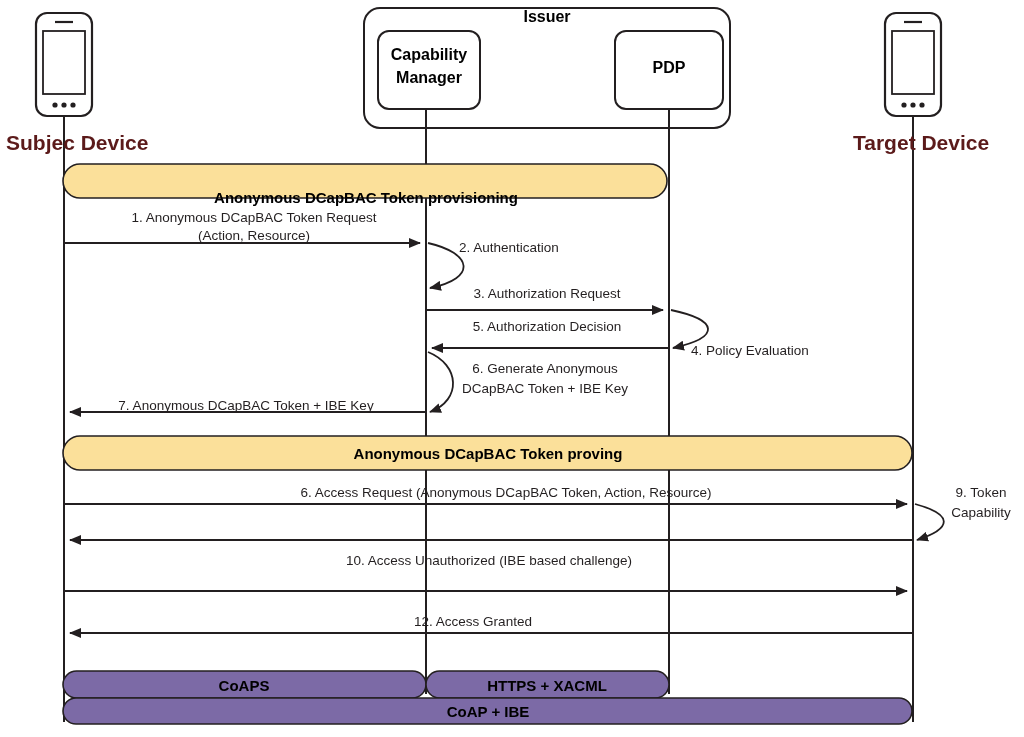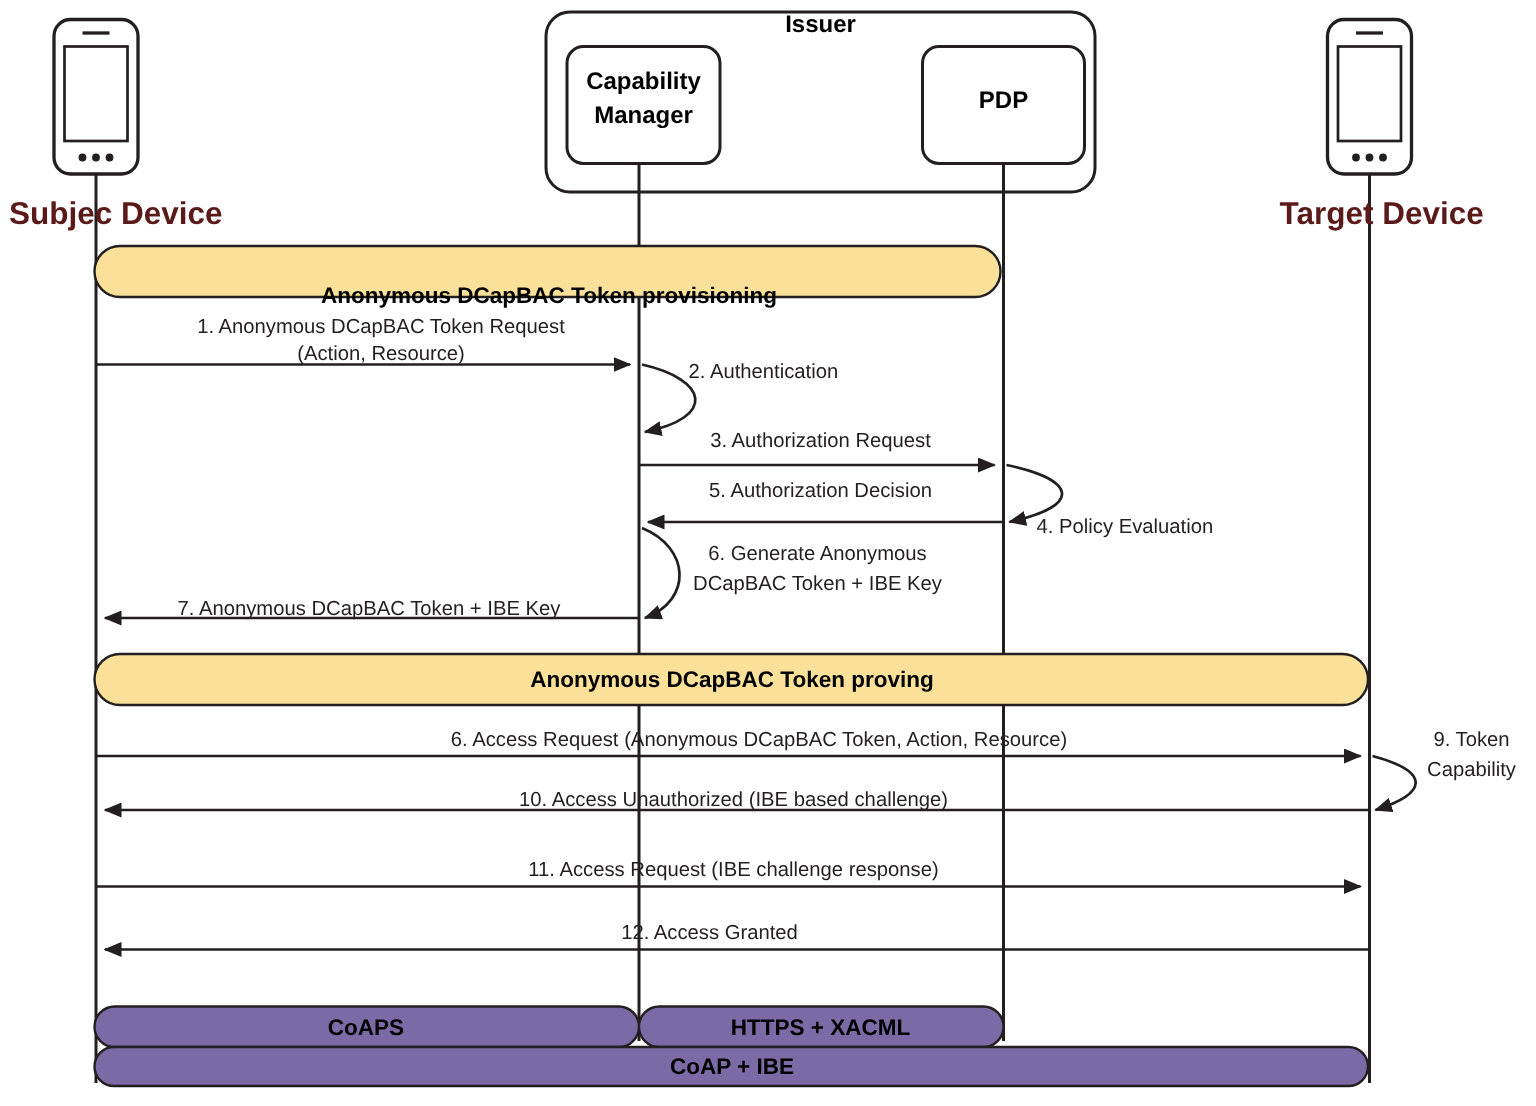--- a/index.html
+++ b/index.html
@@ -111,23 +111,22 @@
   <div class="lbl ctr" style="left:545px; top:361px;">6. Generate Anonymous</div>
   <div class="lbl ctr" style="left:545px; top:381px;">DCapBAC Token + IBE Key</div>
 
   <div class="lbl ctr" style="left:246px; top:398px;">7. Anonymous DCapBAC Token + IBE Key</div>
 
   <div class="lbl ctr" style="left:506px; top:485px;">6. Access Request (Anonymous DCapBAC Token, Action, Resource)</div>
 
   <div class="lbl ctr" style="left:981px; top:485px;">9. Token</div>
   <div class="lbl ctr" style="left:981px; top:505px;">Capability</div>
 
-  <div class="lbl ctr" style="left:489px; top:525px;">10. Access Unauthorized (IBE based challenge)</div>
+  <div class="lbl ctr" style="left:489px; top:553px;">10. Access Unauthorized (IBE based challenge)</div>
 
-  <div class="lbl ctr" style="left:489px; top:572px;">11. Access Request (IBE challenge response)</div>
 
   <div class="lbl ctr" style="left:473px; top:614px;">12. Access Granted</div>
 
   <div class="band-lbl purple" style="left:244px; top:677px;">CoAPS</div>
   <div class="band-lbl purple" style="left:547px; top:677px;">HTTPS + XACML</div>
   <div class="band-lbl purple" style="left:488px; top:703px;">CoAP + IBE</div>
 
 </div>
 
 </body></html>

